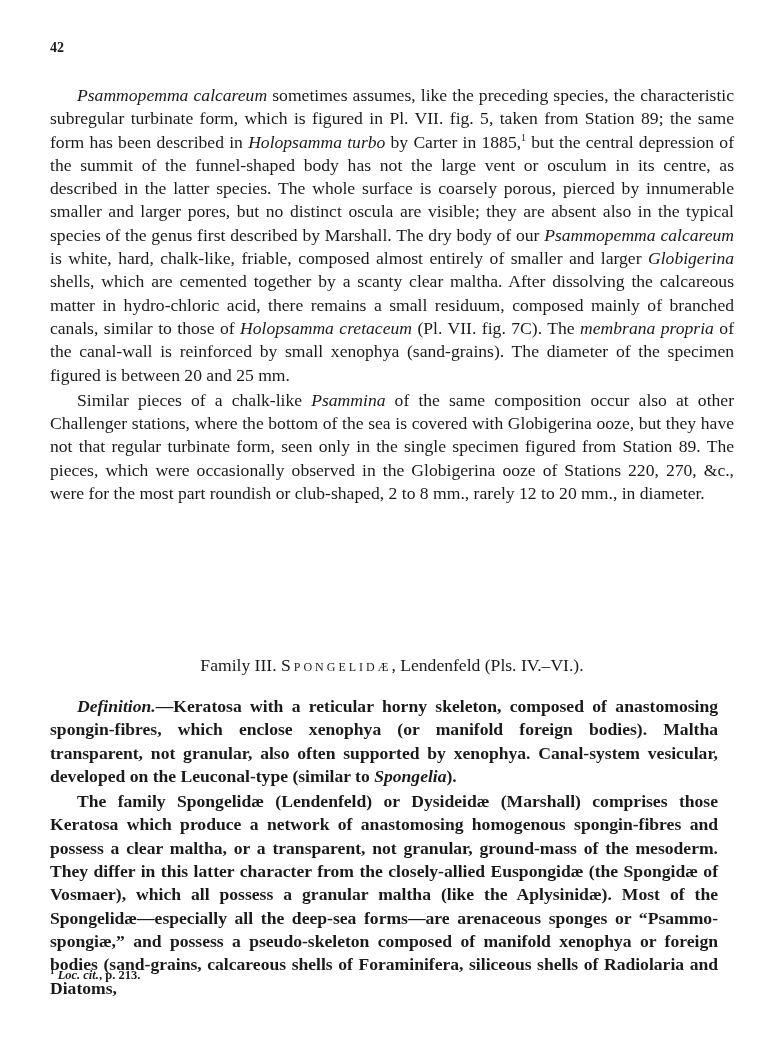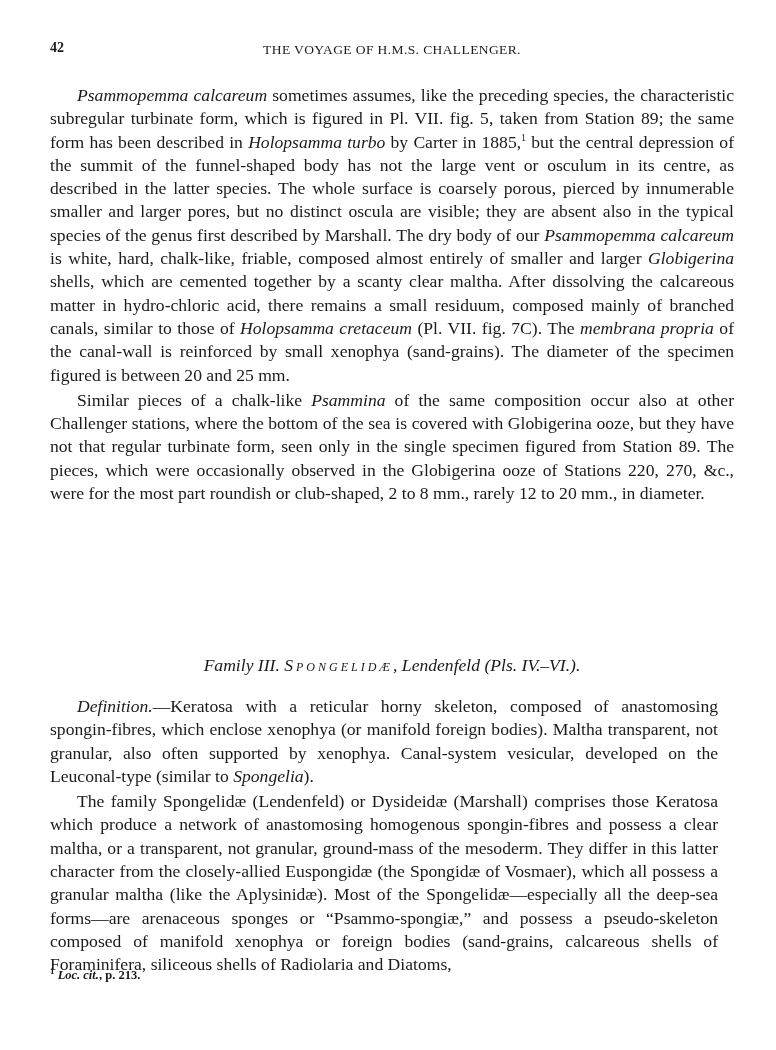--- a/index.html
+++ b/index.html
@@ -9,38 +9,37 @@
   .header { position: absolute; top: 40px; left: 0; width: 684px; height: 24px; }
   .page-num { position: absolute; left: 0; top: 0; font-size: 14px; font-weight: bold; }
   .running-title { position: absolute; left: 0; width: 684px; text-align: center; top: 2px;
                    font-size: 13.5px; letter-spacing: 0.4px; }
   .body { position: absolute; top: 84px; left: 0; width: 684px; font-size: 17.6px;
           line-height: 23.3px; text-align: justify; }
   .body p { margin: 0 0 2px 0; text-indent: 27px; hyphens: manual; }
   .body p:last-of-type { margin-bottom: 0; font-family: Liberation Serif, serif; }
   i { font-style: italic; }
   .family-heading { position: absolute; top: 655px; left: 0; width: 684px; text-align: center;
-                    font-size: 17.6px; font-style: italic; }
+                    font-size: 17.6px; }
   .smallcaps { font-variant: small-caps; letter-spacing: 3px; }
   .body2 { position: absolute; top: 695px; left: 0; width: 684px; font-size: 17.6px;
            line-height: 23.3px; text-align: justify; }
-  .body2 p { margin: 0 16px 2px 0; text-indent: 27px; }
+  .body2 p { margin: 0 16px 2px 0; text-indent: 27px; font-weight: bold; }
   .footnote { position: absolute; top: 968px; left: 0; width: 684px; text-align: left;
               font-size: 12.5px; font-weight: bold; }
   .footnote sup { font-size: 9px; }
   sup { font-size: 10px; line-height: 0; }
 </style>
 </head>
 <body>
 
 <div class="page">
 
   <div class="header">
     <span class="page-num">42</span>
-    <div class="running-title">THE VOYAGE OF H.M.S. CHALLENGER.</div>
   </div>
 
   <div class="body">
     <p><i>Psammopemma calcareum</i><span> sometimes assumes, like the preceding species, the characteristic subregular turbinate form, which is figured in Pl. VII. fig. 5, taken from Station 89; the same form has been described in </span><i>Holopsamma turbo</i><span> by Carter in 1885,</span><sup>1</sup><span> but the central depression of the summit of the funnel-shaped body has not the large vent or osculum in its centre, as described in the latter species.  The whole surface is coarsely porous, pierced by innumerable smaller and larger pores, but no distinct oscula are visible; they are absent also in the typical species of the genus first described by Marshall. The dry body of our </span><i>Psammopemma calcareum</i><span> is white, hard, chalk-like, friable, composed almost entirely of smaller and larger </span><i>Globigerina</i><span> shells, which are cemented together by a scanty clear maltha.  After dissolving the calcareous matter in hydro-chloric acid, there remains a small residuum, composed mainly of branched canals, similar to those of </span><i>Holopsamma cretaceum</i><span> (Pl. VII. fig. 7C).  The </span><i>membrana propria</i><span> of the canal-wall is reinforced by small xenophya (sand-grains).  The diameter of the specimen figured is between 20 and 25 mm.</span></p>
     <p><span>Similar pieces of a chalk-like </span><i>Psammina</i><span> of the same composition occur also at other Challenger stations, where the bottom of the sea is covered with Globigerina ooze, but they have not that regular turbinate form, seen only in the single specimen figured from Station 89.  The pieces, which were occasionally observed in the Globigerina ooze of Stations 220, 270, &amp;c., were for the most part roundish or club-shaped, 2 to 8 mm., rarely 12 to 20 mm., in diameter.</span></p>
   </div>
 
   <div class="family-heading"><span>Family III. </span><span class="smallcaps">Spongelidæ</span><span>, Lendenfeld (Pls. IV.–VI.).</span></div>
 
   <div class="body2">

